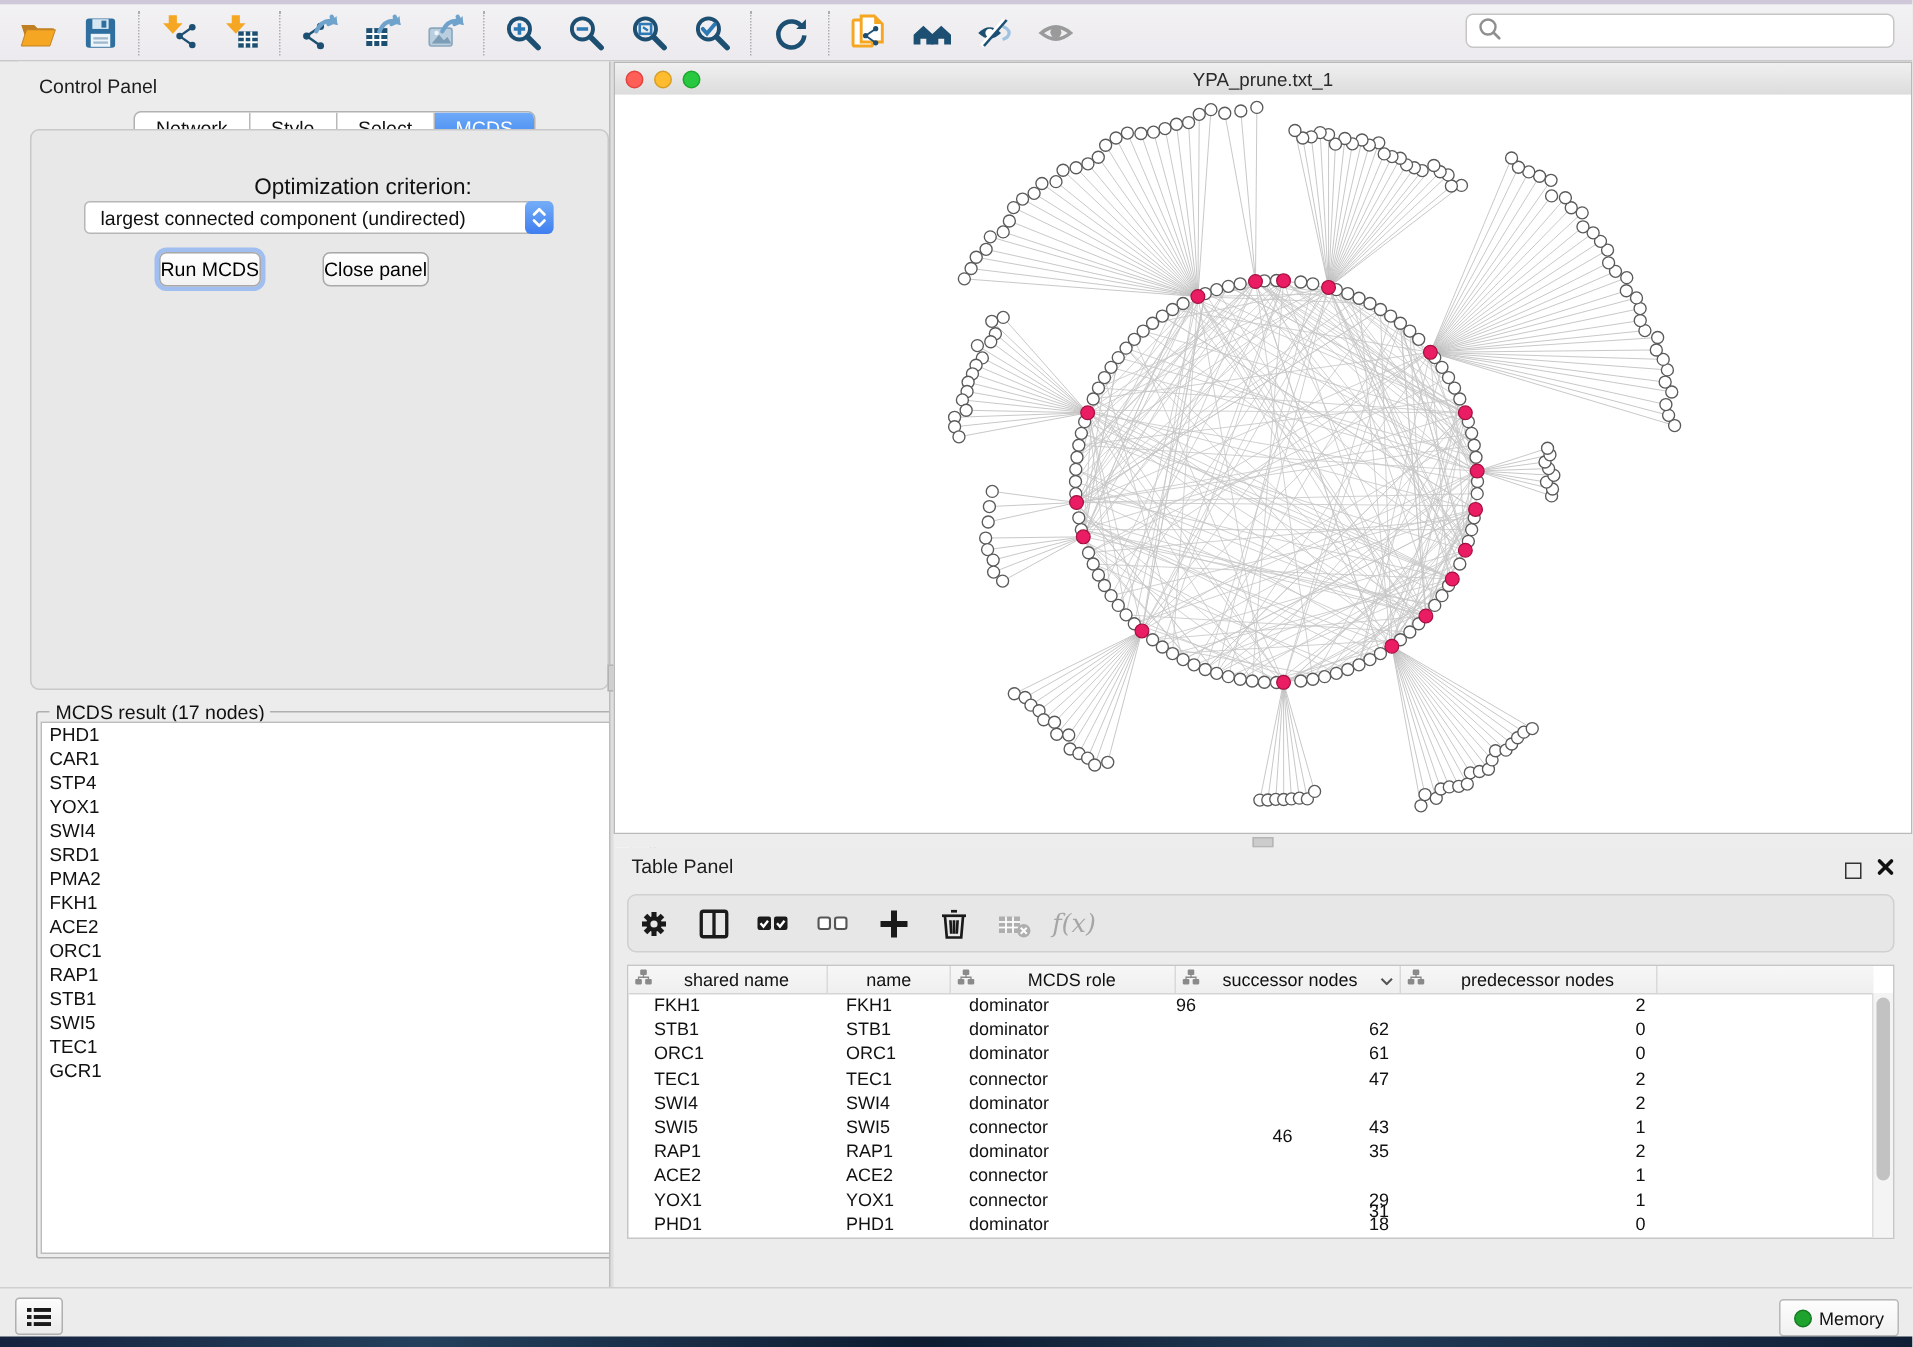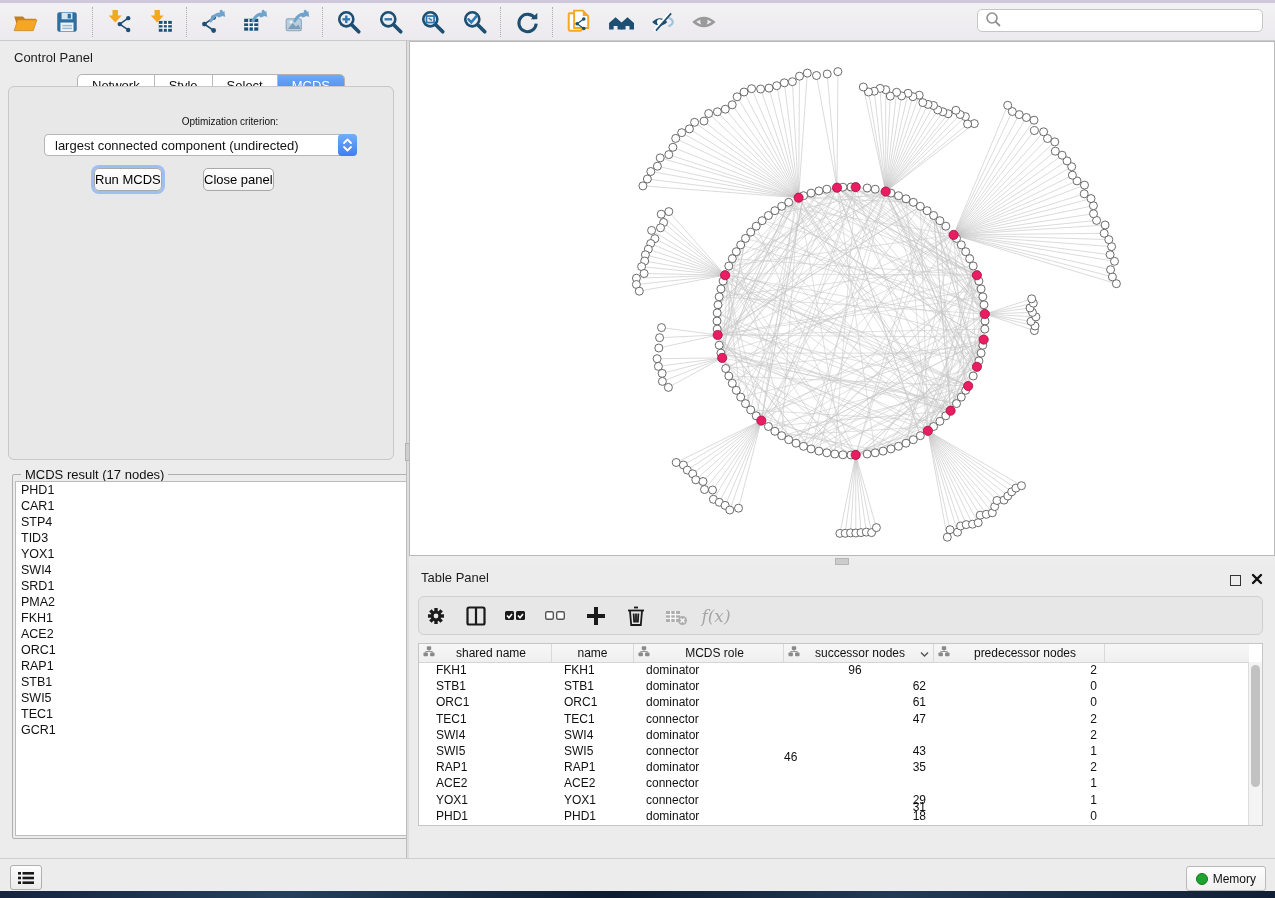--- a/index.html
+++ b/index.html
@@ -9,32 +9,32 @@
   
   #top-strip{left:0;top:0;width:1275px;height:3px;background:#cfc8da;}
   #main-toolbar{left:0;top:3px;width:1275px;height:38px;background:linear-gradient(#f2f1f3,#eceaee);
      border-bottom:1px solid #c9c9c9;display:flex;align-items:center;padding-left:4px;box-sizing:border-box;}
   .tb-btn{width:42px;height:34px;display:flex;align-items:center;justify-content:center;border-radius:4px;}
   .tb-sep{width:1px;height:30px;border-left:1px dotted #adadad;margin:0 4px;}
   #search-wrap{position:absolute;right:12px;top:9px;width:286px;height:23px;background:#fff;border:1px solid #c6c6c6;
      border-radius:5px;display:flex;align-items:center;padding-left:6px;box-sizing:border-box;}
   #search-wrap input{border:none;outline:none;flex:1;font:12px "Liberation Sans",sans-serif;background:transparent;}
   
-  #control-panel{left:0;top:41px;width:460px;height:817px;background:#ececec;}
+  #control-panel{left:12px;top:41px;width:460px;height:817px;background:#ececec;}
   .panel-title{font-size:13px;color:#1c1c1c;}
   .win-btns{position:absolute;display:flex;gap:10px;align-items:center;}
   .float-glyph{width:9px;height:9px;border:1.5px solid #333;display:inline-block;}
   #cp-tabs{position:absolute;left:77px;top:33px;display:flex;border:1px solid #b2b2b2;border-radius:5px;
      background:#fff;height:21px;overflow:hidden;}
   .seg{padding:0 14px;display:flex;align-items:center;font-size:13px;border-right:1px solid #b9b9b9;cursor:default;}
   .seg:last-child{border-right:none;}
   .seg.active{background:linear-gradient(#6fa9f8,#3c86f1);color:#fff;}
   #cp-inner{position:absolute;left:8px;top:45px;width:384px;height:372px;background:#e9e8e9;
      border:1px solid #c8c8c8;border-radius:6px;}
-  #opt-label{position:absolute;left:0;top:75px;width:100%;text-align:center;font-size:10px;}
+  #opt-label{position:absolute;left:0;top:75px;width:100%;text-align:center;font-size:15px;}
   #criterion-select{position:absolute;left:44px;top:93px;width:313px;height:22px;background:#fff;
      border:1px solid #b6b6b6;border-radius:4px;display:flex;align-items:center;box-sizing:border-box;}
   #criterion-select .sel-text{flex:1;font-size:13px;padding-left:10px;white-space:nowrap;}
   #criterion-select .stepper{width:19px;height:22px;margin:-1px;border-radius:4px;
      background:linear-gradient(#74aef7,#3f7ef0);display:flex;align-items:center;justify-content:center;}
   .btn{background:linear-gradient(#ffffff,#f2f2f2);border:1px solid #a9a9a9;border-radius:5px;
      font-size:13px;padding:3px 0;height:23px;box-sizing:border-box;}
   #run-btn{position:absolute;left:94px;top:127px;box-shadow:0 0 0 3px rgba(100,155,245,.55);}
   #closepanel-btn{position:absolute;left:203px;top:127px;}
   #mcds-group{position:absolute;left:12px;top:433px;width:371px;height:363px;border:1px solid #b0b0b0;border-radius:2px;padding-left:40px;}
@@ -296,21 +296,20 @@
   </div>
   <button class="btn" id="run-btn">Run MCDS</button>
   <button class="btn" id="closepanel-btn">Close panel</button>
   <div id="mcds-group">
     <div id="mcds-group-title">MCDS result (17 nodes)</div>
     <div id="mcds-list">
 
     <div class="item">PHD1</div>
         <div class="item">CAR1</div>
         <div class="item">STP4</div>
-        <div class="item">TID3</div>
         <div class="item">YOX1</div>
         <div class="item">SWI4</div>
         <div class="item">SRD1</div>
         <div class="item">PMA2</div>
         <div class="item">FKH1</div>
         <div class="item">ACE2</div>
         <div class="item">ORC1</div>
         <div class="item">RAP1</div>
         <div class="item">STB1</div>
         <div class="item">SWI5</div>
@@ -322,20 +321,26 @@
 </div>
 
 <div class="abs" id="v-splitter">
     <div class="handle"></div>
   </div>
 <div class="abs" id="h-splitter">
     <div class="handle"></div>
   </div>
 
 <div class="abs" id="net-window">
+  <div id="net-titlebar">
+    <span id="net-title">YPA_prune.txt_1</span>
+    <span class="tl" style="background:#ff5f57;border:1px solid #e0443e;"></span>
+    <span class="tl" style="background:#febc2e;border:1px solid #d89e24;"></span>
+    <span class="tl" style="background:#28c840;border:1px solid #1da82f;"></span>
+  </div>
   <div id="net-canvas">
     <svg id="graph-svg" width="864" height="492">
         <g stroke="#8f8f8f" stroke-width="0.55" opacity="0.5">
           <line x1="388.6" y1="134.7" x2="315.7" y2="210.5"></line>
           <line x1="388.6" y1="134.7" x2="517.1" y2="368.3"></line>
           <line x1="388.6" y1="134.7" x2="371.7" y2="372.7"></line>
           <line x1="388.6" y1="134.7" x2="503.3" y2="139.3"></line>
           <line x1="388.6" y1="134.7" x2="308.0" y2="274.2"></line>
           <line x1="388.6" y1="134.7" x2="424.8" y2="125.0"></line>
           <line x1="388.6" y1="134.7" x2="340.7" y2="346.9"></line>
@@ -1163,21 +1168,21 @@
               </g>
             </svg></span>
           <span class="lbl">predecessor nodes</span>
         </div>
       </div>
     <div id="nt-rows">
         <div class="trow">
           <div class="tcell" style="width: 133px; text-align: left; padding-left: 17px; box-sizing: border-box;">FKH1</div>
           <div class="tcell" style="width: 82px; text-align: left; padding-left: 12px; box-sizing: border-box;">FKH1</div>
           <div class="tcell" style="width: 150px; text-align: left; padding-left: 12px; box-sizing: border-box;">dominator</div>
-          <div class="tcell" style="width: 150px; text-align: center; padding-right: 8px; box-sizing: border-box;">96</div>
+          <div class="tcell" style="width: 150px; text-align: left; padding-right: 8px; box-sizing: border-box;">96</div>
           <div class="tcell" style="width: 171px; text-align: right; padding-right: 8px; box-sizing: border-box;">2</div>
         </div>
         <div class="trow">
           <div class="tcell" style="width: 133px; text-align: left; padding-left: 17px; box-sizing: border-box;">STB1</div>
           <div class="tcell" style="width: 82px; text-align: left; padding-left: 12px; box-sizing: border-box;">STB1</div>
           <div class="tcell" style="width: 150px; text-align: left; padding-left: 12px; box-sizing: border-box;">dominator</div>
           <div class="tcell" style="width: 150px; text-align: right; padding-right: 8px; box-sizing: border-box;">62</div>
           <div class="tcell" style="width: 171px; text-align: right; padding-right: 8px; box-sizing: border-box;">0</div>
         </div>
         <div class="trow">
@@ -1191,21 +1196,21 @@
           <div class="tcell" style="width: 133px; text-align: left; padding-left: 17px; box-sizing: border-box;">TEC1</div>
           <div class="tcell" style="width: 82px; text-align: left; padding-left: 12px; box-sizing: border-box;">TEC1</div>
           <div class="tcell" style="width: 150px; text-align: left; padding-left: 12px; box-sizing: border-box;">connector</div>
           <div class="tcell" style="width: 150px; text-align: right; padding-right: 8px; box-sizing: border-box;">47</div>
           <div class="tcell" style="width: 171px; text-align: right; padding-right: 8px; box-sizing: border-box;">2</div>
         </div>
         <div class="trow">
           <div class="tcell" style="width: 133px; text-align: left; padding-left: 17px; box-sizing: border-box;">SWI4</div>
           <div class="tcell" style="width: 82px; text-align: left; padding-left: 12px; box-sizing: border-box;">SWI4</div>
           <div class="tcell" style="width: 150px; text-align: left; padding-left: 12px; box-sizing: border-box;">dominator</div>
-          <div class="tcell" style="width: 150px; text-align: left; padding-right: 8px; box-sizing: border-box; margin-top: 44px;">46</div>
+          <div class="tcell" style="width: 150px; text-align: center; padding-right: 8px; box-sizing: border-box; margin-top: 44px;">46</div>
           <div class="tcell" style="width: 171px; text-align: right; padding-right: 8px; box-sizing: border-box;">2</div>
         </div>
         <div class="trow">
           <div class="tcell" style="width: 133px; text-align: left; padding-left: 17px; box-sizing: border-box;">SWI5</div>
           <div class="tcell" style="width: 82px; text-align: left; padding-left: 12px; box-sizing: border-box;">SWI5</div>
           <div class="tcell" style="width: 150px; text-align: left; padding-left: 12px; box-sizing: border-box;">connector</div>
           <div class="tcell" style="width: 150px; text-align: right; padding-right: 8px; box-sizing: border-box;">43</div>
           <div class="tcell" style="width: 171px; text-align: right; padding-right: 8px; box-sizing: border-box;">1</div>
         </div>
         <div class="trow">

